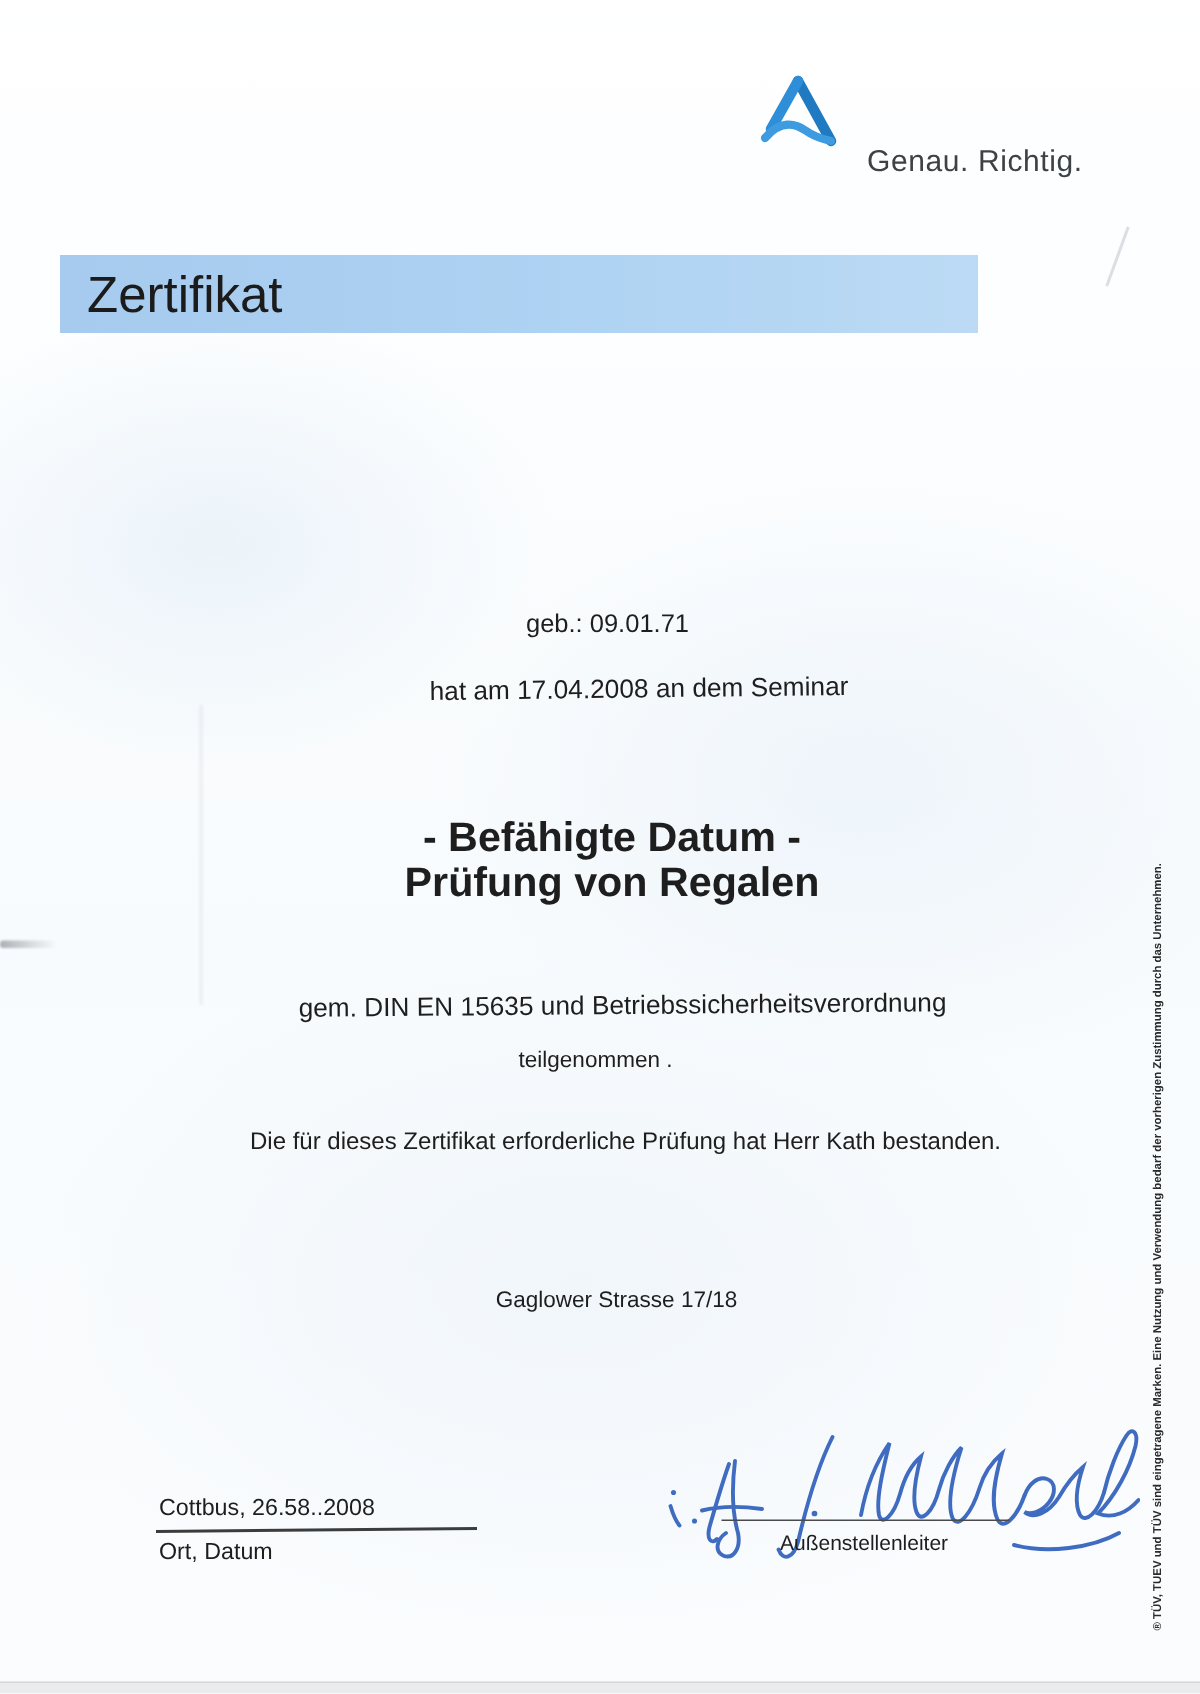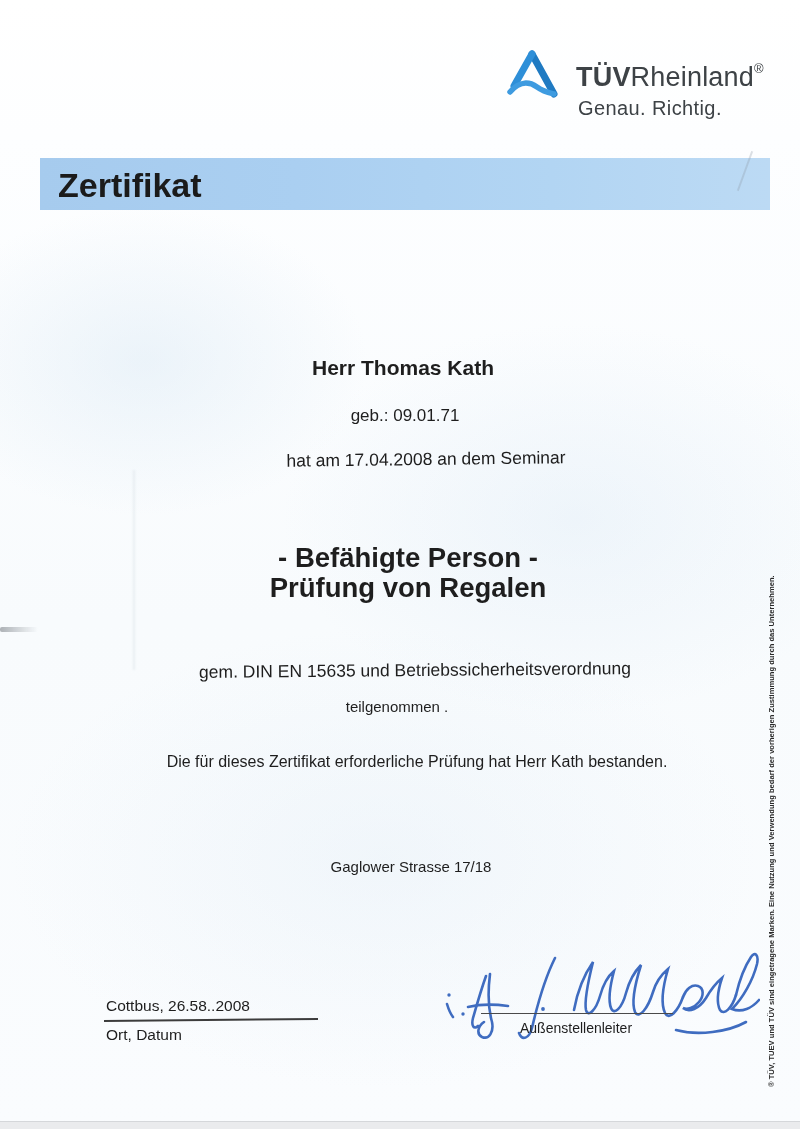--- a/index.html
+++ b/index.html
@@ -20,23 +20,23 @@
 
   
   .logo-triangle { left: 506px; top: 50px; width: 52px; height: 48px; }
   .logo-brand { left: 576px; top: 61px; font-size: 27px; color: #3d4246; white-space: nowrap; letter-spacing: 0.2px; }
   .logo-brand .b { font-weight: bold; }
   .logo-brand .reg { font-size: 13px; vertical-align: 13px; }
   .logo-tagline { left: 578px; top: 97px; font-size: 20px; color: #3d4246; letter-spacing: 0.4px; }
 
   
   .banner {
-    left: 40px; top: 158px; width: 730px; height: 52px;
+    left: 40px; top: 170px; width: 612px; height: 52px;
     background: linear-gradient(90deg, #a6cbee 0%, #aacff1 35%, #b2d5f3 70%, #bcdaf4 100%);
-    display: flex; align-items: center; font-weight: bold;
+    display: flex; align-items: center;
   }
   .banner-title { font-size: 34px; color: #1b1b1b; padding-left: 18px; padding-top: 2px; }
 
   
   .c { transform: translateX(-50%); white-space: nowrap; }
   .recipient      { left: 403px; top: 356px; font-size: 21px; font-weight: bold; }
   .birthdate      { left: 405px; top: 406px; font-size: 17px; text-align: right; }
   .seminar-intro  { left: 426px; top: 449px; font-size: 17.5px; transform: translateX(-50%) rotate(-0.7deg); }
   .seminar-title  { left: 408px; top: 543px; font-size: 27.5px; font-weight: bold; line-height: 30px; text-align: center; }
   .standard-line  { left: 415px; top: 660px; font-size: 17.5px; transform: translateX(-50%) rotate(-0.5deg); }
@@ -71,35 +71,31 @@
 </head>
 <body>
 
 <div class="page">
 
   <svg class="abs logo-triangle" viewBox="0 0 52 48" fill="none">
     <path d="M26 4 L48 44" stroke="#1f7ac2" stroke-width="7" stroke-linecap="round"></path>
     <path d="M26 4 L8 36" stroke="#2e8fd8" stroke-width="7" stroke-linecap="round"></path>
     <path d="M4 42 C14 30 24 32 31 37 C38 42 44 43 48 44" stroke="#3e9be0" stroke-width="5.5" stroke-linecap="round"></path>
   </svg>
-  <div class="abs logo-brand">
-    <span class="b">TÜV</span><span>Rheinland</span><span class="reg">®</span>
-  </div>
   <div class="abs logo-tagline">Genau. Richtig.</div>
 
   <div class="abs banner">
     <span class="banner-title">Zertifikat</span>
   </div>
 
-  <div class="abs c recipient">Herr Thomas Kath</div>
   <div class="abs c birthdate">geb.: 09.01.71</div>
   <div class="abs c seminar-intro">hat am 17.04.2008 an dem Seminar</div>
 
   <div class="abs c seminar-title">
-    <div>- Befähigte Person -</div>
+    <div>- Befähigte Datum -</div>
     <div>Prüfung von Regalen</div>
   </div>
 
   <div class="abs c standard-line">gem. DIN EN 15635 und Betriebssicherheitsverordnung</div>
   <div class="abs c participation">teilgenommen .</div>
   <div class="abs c exam-line">Die für dieses Zertifikat erforderliche Prüfung hat Herr Kath bestanden.</div>
 
   <div class="abs c issuer">
     <div>Gaglower Strasse 17/18</div>
   </div>

